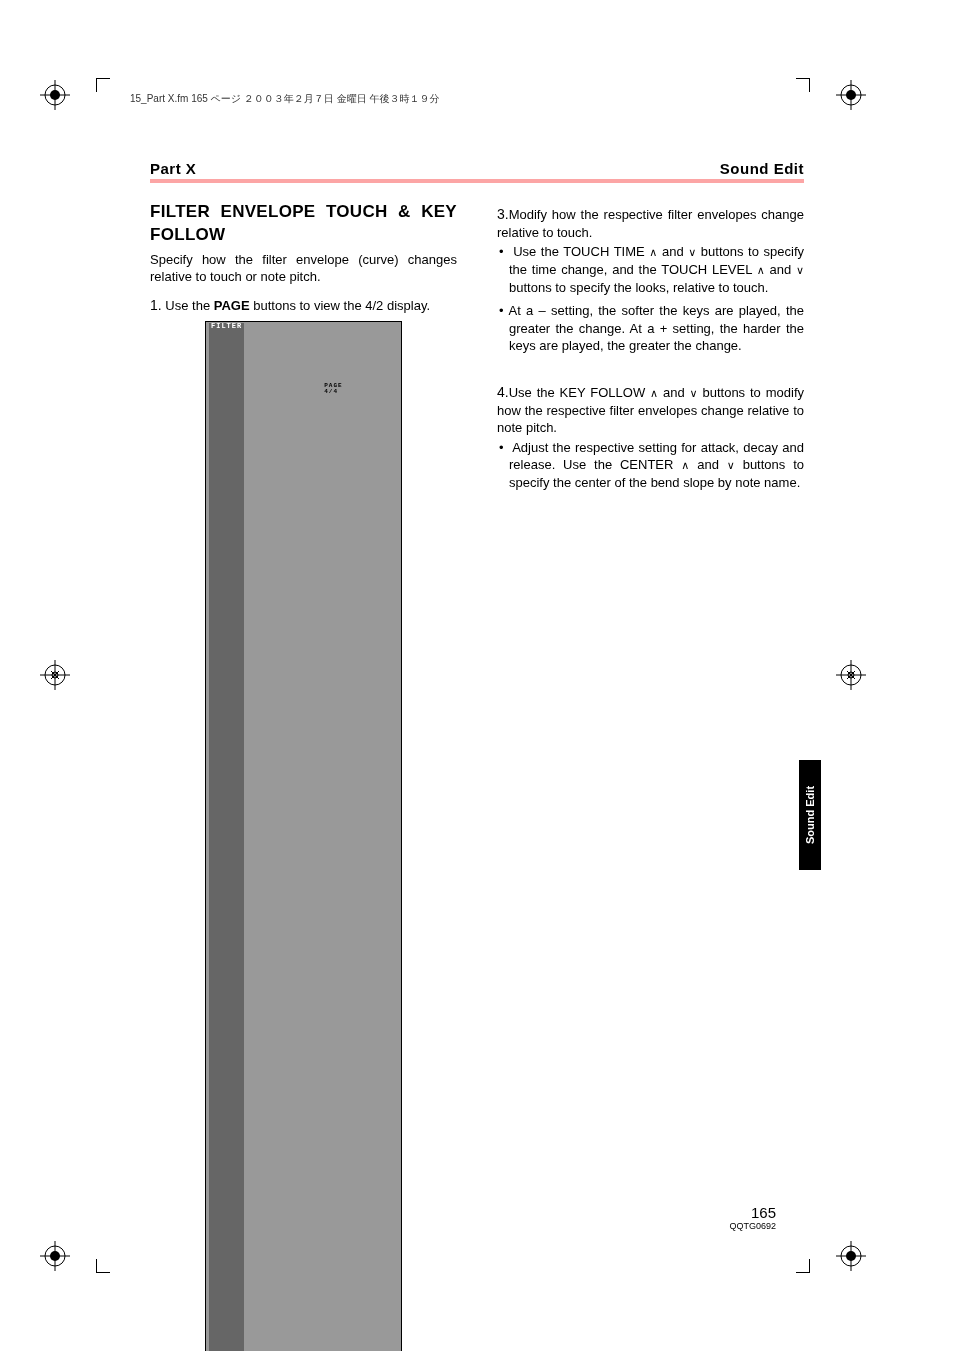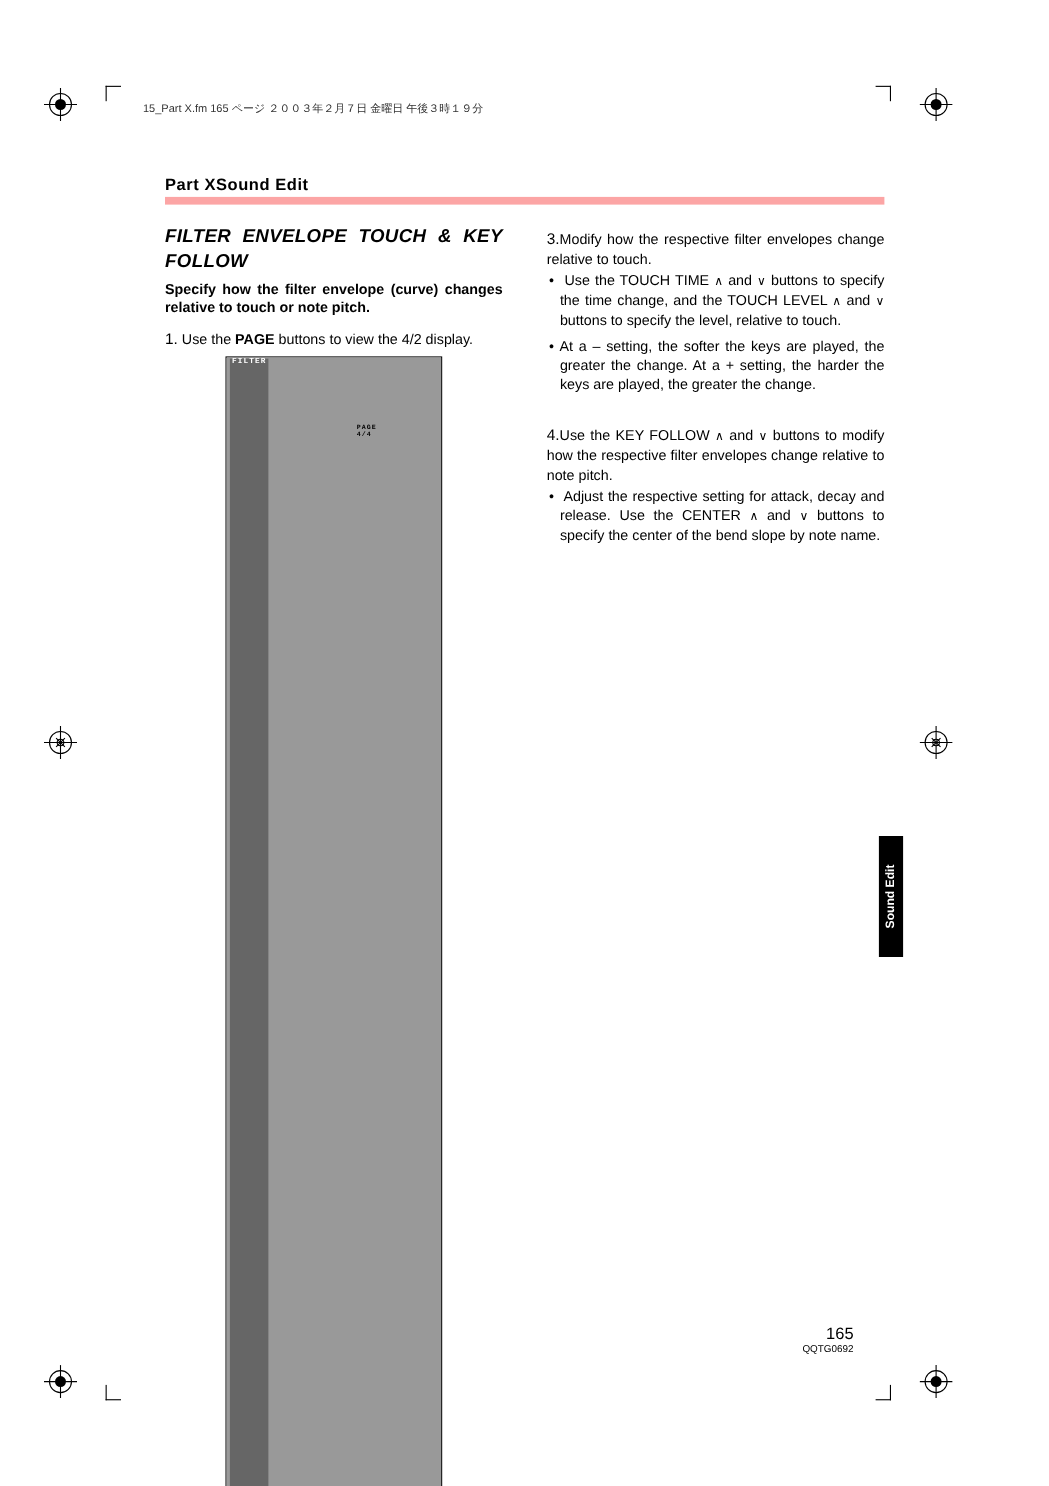--- a/index.html
+++ b/index.html
@@ -87,21 +87,22 @@
 
   .content {
     position: absolute;
     top: 160px;
     left: 150px;
     width: 654px;
   }
 
   .header-row {
     display: flex;
-    border-bottom: 7px solid #fca5a5;
+    justify-content: space-between;
+    border-bottom: 4px solid #fca5a5;
     padding-bottom: 2px;
     margin-bottom: 18px;
   }
   .header-row .part,
   .header-row .section {
     font-family: Impact, "Arial Black", sans-serif;
     font-size: 15px;
     font-weight: 700;
     letter-spacing: 0.5px;
   }
@@ -114,21 +115,20 @@
     flex: 1;
     text-align: justify;
     line-height: 1.35;
   }
 
   h2.sub {
     font-family: Impact, "Arial Black", sans-serif;
     font-size: 17px;
     letter-spacing: 0.3px;
     margin: 0 0 4px 0;
-    font-style: italic;
   }
 
   .step {
     margin: 4px 0 2px 0;
     text-align: justify;
   }
   .step .num {
     font-family: Arial, sans-serif;
     font-size: 14px;
     font-weight: normal;
@@ -167,21 +167,21 @@
 
   .page-num {
     position: absolute;
     bottom: 120px;
     right: 130px;
     text-align: right;
     font-size: 15px;
   }
   .page-num .small { font-size: 9px; display:block; }
 
-  .intro { margin: 4px 0 10px 0; text-align: justify; font-weight: bold; }
+  .intro { margin: 4px 0 10px 0; text-align: justify; }
 </style>
 </head>
 <body>
 
 <div class="page">
 
   <div class="reg-mark reg-tl">
     <svg viewBox="0 0 30 30">
         <circle cx="15" cy="15" r="10" fill="none" stroke="#000"></circle>
         <circle cx="15" cy="15" r="5" fill="#000"></circle>
@@ -263,21 +263,21 @@
               <span class="page">PAGE 4/4</span>
             </div>
 
         </div>
 
       </div>
 
       <div class="col">
         <div class="step"><span class="num">3.</span><span>Modify how the respective filter envelopes change relative to touch.</span></div>
         <div class="bullet">
-          <span>Use the TOUCH TIME </span><span class="wedge-up"></span><span> and </span><span class="wedge-down"></span><span> buttons to specify the time change, and the TOUCH LEVEL </span><span class="wedge-up"></span><span> and </span><span class="wedge-down"></span><span> buttons to specify the level, relative to touch.</span>
+          <span>Use the TOUCH TIME </span><span class="wedge-up"></span><span> and </span><span class="wedge-down"></span><span> buttons to specify the time change, and the TOUCH LEVEL </span><span class="wedge-up"></span><span> and </span><span class="wedge-down"></span><span> buttons to specify the looks, relative to touch.</span>
         </div>
         <div class="bullet">At a – setting, the softer the keys are played, the greater the change. At a + setting, the harder the keys are played, the greater the change.</div>
 
         <div class="step" style="margin-top:28px;">
           <span class="num">4.</span><span>Use the KEY FOLLOW </span><span class="wedge-up"></span><span> and </span><span class="wedge-down"></span><span> buttons to modify how the respective filter envelopes change relative to note pitch.</span>
         </div>
         <div class="bullet">
           <span>Adjust the respective setting for attack, decay and release. Use the CENTER </span><span class="wedge-up"></span><span> and </span><span class="wedge-down"></span><span> buttons to specify the center of the bend slope by note name.</span>
         </div>
       </div>

